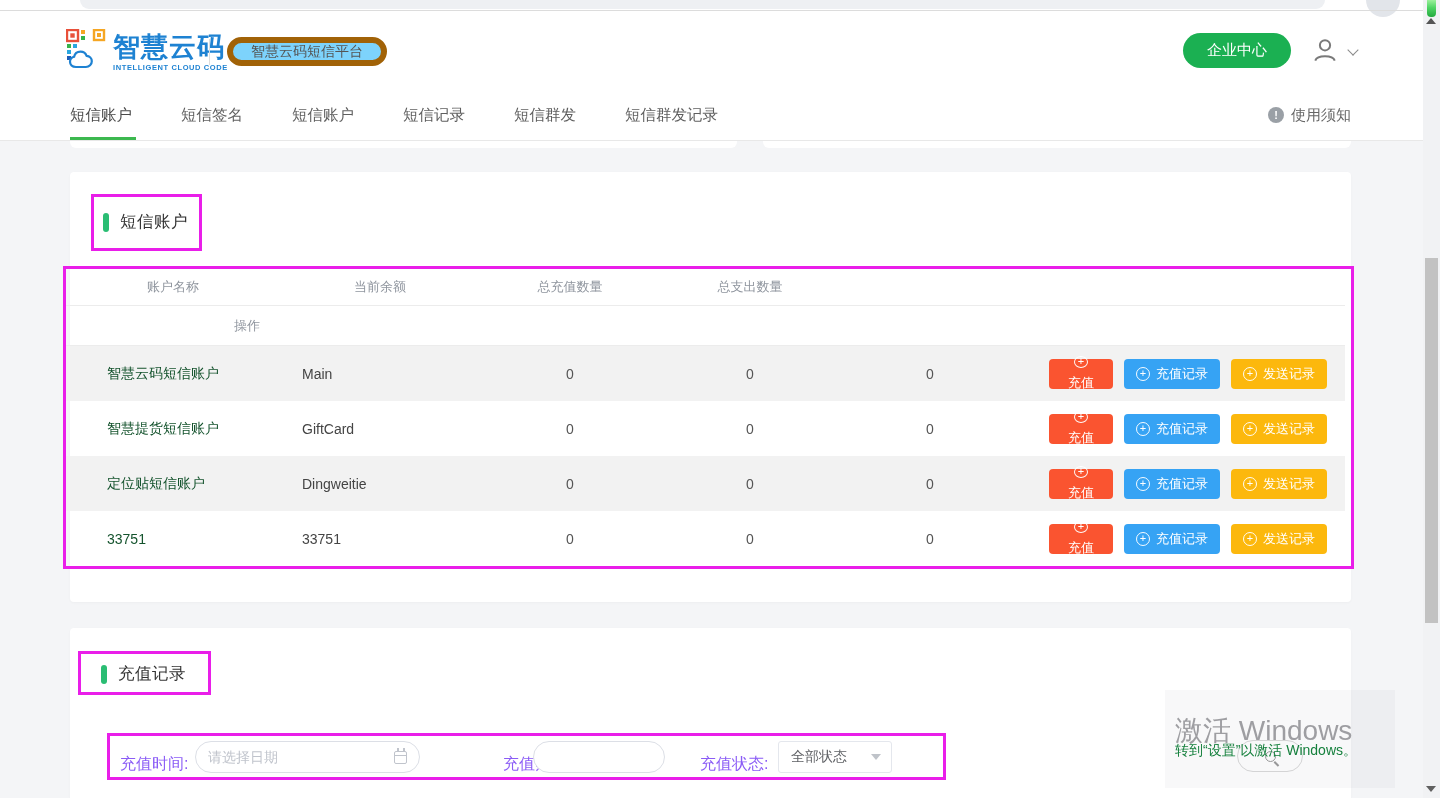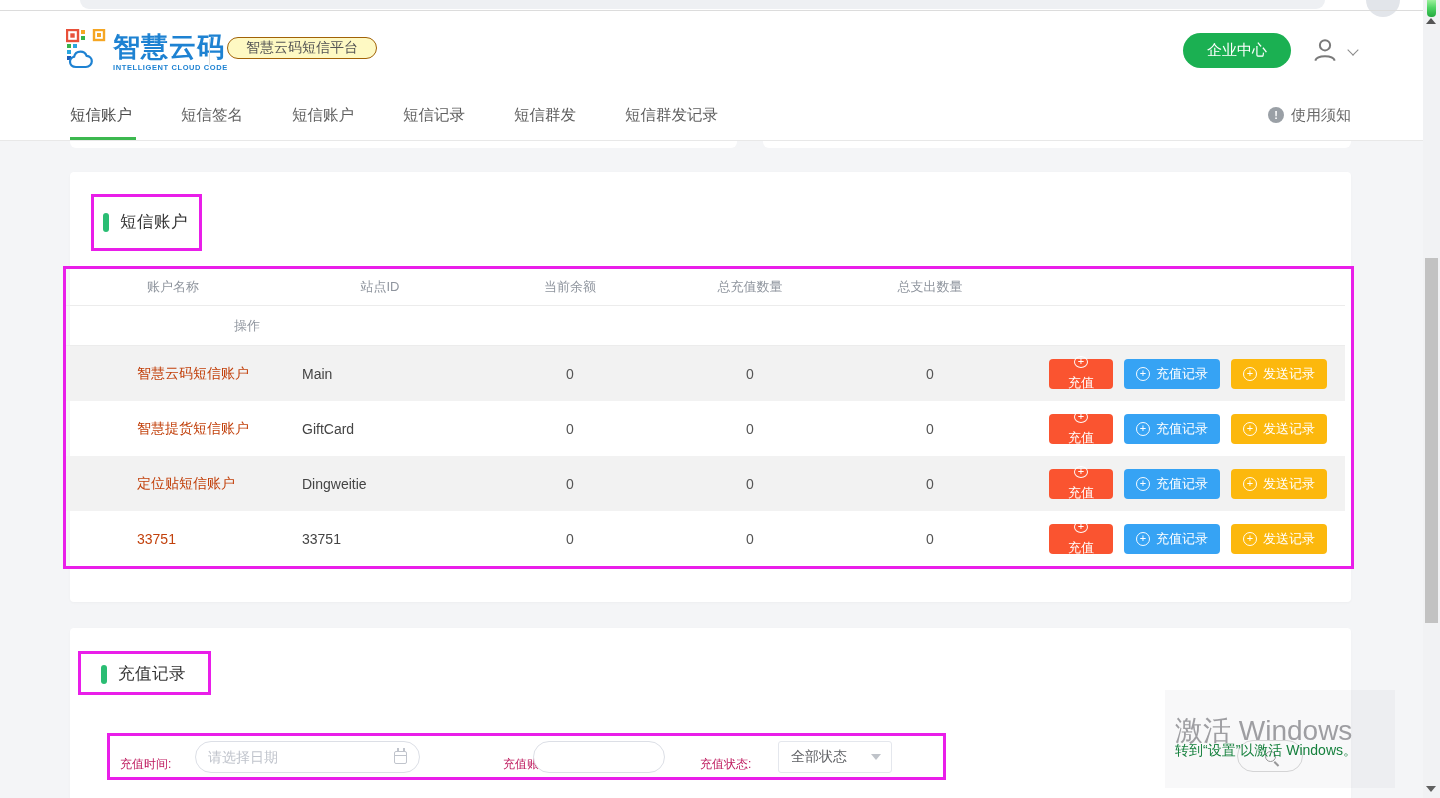--- a/index.html
+++ b/index.html
@@ -13,21 +13,21 @@
   .top-strip .avatar-blob { position:absolute; left:1366px; top:-17px; width:34px; height:34px; border-radius:50%; background:#e2e5ea; }
   .top-divider { position:absolute; left:0; top:10px; width:1423px; height:1px; background:#dcdcdc; z-index:5; }
 
   
   .header { position:absolute; left:0; top:11px; width:1423px; height:79px; background:#fff; z-index:4; }
   .logo-wrap { position:absolute; left:66px; top:18px; display:flex; align-items:center; }
   .logo-text { margin-left:7px; }
   .logo-title { font-size:27px; font-weight:bold; color:#1e82d2; letter-spacing:1px; line-height:28px; }
   .logo-sub { font-size:7.5px; color:#1e82d2; letter-spacing:.6px; font-weight:bold; margin-top:2px; }
   .logo-divider { position:absolute; left:209px; top:28px; width:1px; height:26px; background:#ddd; }
-  .platform-badge { position:absolute; left:227px; top:26px; height:22px; padding:0 18px; border:1px solid #a16207; border-radius:15px; display:flex; align-items:center; font-size:14px; color:#555; background:#fef9c3; }
+  .platform-badge { position:absolute; left:227px; top:26px; height:29px; padding:0 18px; border:6px solid #a16207; border-radius:15px; display:flex; align-items:center; font-size:14px; color:#555; background:#7dd3fc; }
   .ent-btn { position:absolute; left:1183px; top:22px; width:108px; height:35px; border:none; border-radius:18px; background:#1bb052; color:#fff; font-size:15px; font-family:inherit; cursor:pointer; }
   .user-wrap { position:absolute; left:1310px; top:24px; display:flex; align-items:center; gap:9px; cursor:pointer; }
   .chev { width:8px; height:8px; border-right:1.5px solid #8a8a8a; border-bottom:1.5px solid #8a8a8a; transform:rotate(45deg); margin-top:-4px; }
 
   
   .nav { position:absolute; left:0; top:90px; width:1423px; height:51px; background:#fff; border-bottom:1px solid #e8e8e8; z-index:4; }
   .tabs { position:absolute; left:70px; top:0; height:50px; display:flex; gap:49px; align-items:center; }
   .tab { font-size:15.5px; color:#5f5f5f; cursor:pointer; white-space:nowrap; }
   .tab.active { color:#4a4a4a; }
   .tab-underline { position:absolute; left:70px; top:47px; width:66px; height:3px; background:#3cb84f; }
@@ -56,35 +56,35 @@
   .tbl-box { left:-7px; top:94px; width:1291px; height:303px; }
   .tbl { position:absolute; left:3px; top:3px; width:1279px; }
   .grid { display:grid; grid-template-columns:214px 200px 180px 180px 180px 325px; }
   .th { font-size:13px; color:#8f959e; display:flex; align-items:center; justify-content:center; }
   .thead1 { height:37px; border-bottom:1px solid #ececec; }
   .thead2 { height:40px; border-bottom:1px solid #ececec; display:flex; align-items:center; }
   .thead2 .th { padding-left:168px; justify-content:flex-start; }
   .trow { height:55px; align-items:center; }
   .trow.alt { background:#f2f2f2; }
   .td { font-size:14px; display:flex; align-items:center; }
-  .td.name { color:#c2410c; padding-left:71px; }
+  .td.name { color:#14532d; padding-left:41px; }
   .td.site { color:#444; padding-left:22px; }
   .td.num { color:#555; justify-content:center; }
   .td.acts { justify-content:flex-end; padding-right:18px; gap:11px; }
 
   .btn { height:30px; border:none; border-radius:4px; color:#fff; font-size:13px; font-family:inherit; display:inline-flex; align-items:center; justify-content:center; gap:6px; cursor:pointer; padding:0 12px; }
   .btn.red { background:#fa5430; width:64px; padding:0;flex-direction:column; }
   .btn.blue { background:#36a3f4; width:96px; padding:0; }
   .btn.yellow { background:#fcb80d; width:96px; padding:0; }
   .plus-ic { width:14px; height:14px; min-width:14px; border:1px solid rgba(255,255,255,.95); border-radius:50%; display:inline-flex; align-items:center; justify-content:center; font-size:11px; line-height:1; }
   .plus-ic::before { content:"+"; margin-top:-1px; }
 
   
   .filter-box { left:37px; top:105px; width:839px; height:47px; pointer-events:auto; }
-  .f-label { position:absolute; top:0; height:57px; display:flex; align-items:center; font-size:12px; color:#be185d; }
+  .f-label { position:absolute; top:0; height:57px; display:flex; align-items:center; font-size:16px; color:#8b5cf6; }
   .pill { position:absolute; top:5px; height:32px; border:1px solid #dcdfe6; border-radius:16px; background:#fff; display:flex; align-items:center; padding:0 12px; }
   .pill input { border:none; outline:none; font-size:14px; color:#555; width:100%; background:transparent; font-family:inherit; }
   .pill input::placeholder { color:#c0c4cc; }
   .cal-ic { position:relative; width:14px; height:13px; border:1px solid #c0c4cc; border-radius:2px; margin-left:6px; }
   .cal-ic::before { content:""; position:absolute; top:-4px; left:2px; width:2px; height:4px; background:#c0c4cc; box-shadow:6px 0 0 #c0c4cc; }
   .cal-ic::after { content:""; position:absolute; top:3px; left:0; width:12px; height:1px; background:#c0c4cc; }
   .sel { position:absolute; top:5px; height:32px; border:1px solid #e4e7ed; border-radius:3px; background:#fff; display:flex; align-items:center; justify-content:space-between; padding:0 10px 0 12px; cursor:pointer; }
   .sel-text { font-size:14px; color:#606266; }
   .caret-down { width:0; height:0; border-left:5px solid transparent; border-right:5px solid transparent; border-top:6px solid #bfc3c9; margin-left:10px; }
 
@@ -177,21 +177,20 @@
     <div class="sec-title-box" style="position:absolute; left:33px; top:39px;">
       <span class="capsule"></span>
       <span class="sec-title">短信账户</span>
     </div>
 
     <div class="anno tbl-box"></div>
 
     <div class="tbl" style="left:-4px; top:97px;">
       <div class="grid thead1">
         <div class="th">账户名称</div>
-        <div class="th">站点ID</div>
         <div class="th">当前余额</div>
         <div class="th">总充值数量</div>
         <div class="th">总支出数量</div>
         <div class="th"></div>
       </div>
       <div class="thead2">
         <div class="th">操作</div>
       </div>
 
       <div class="grid trow alt">

